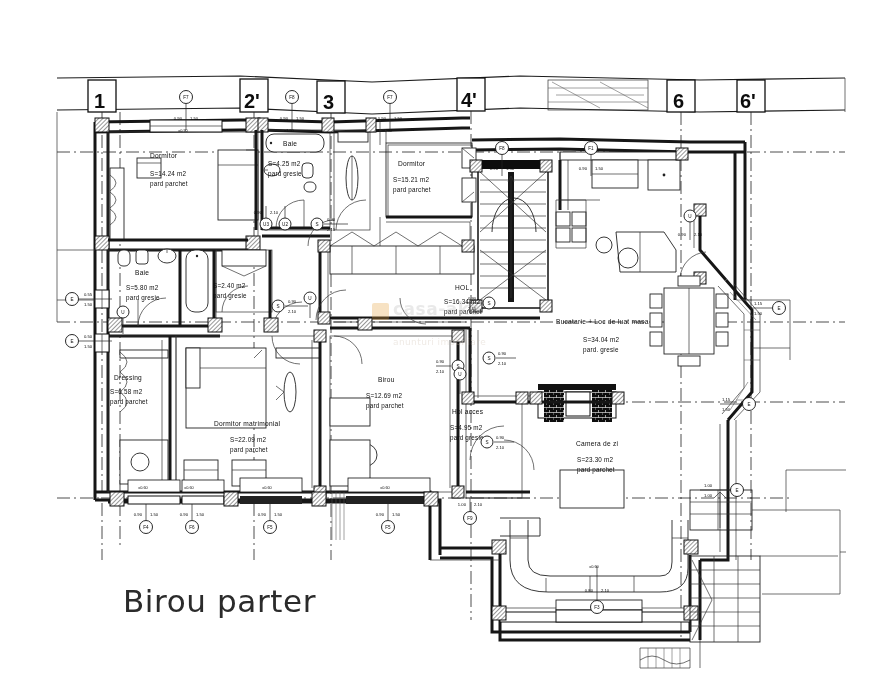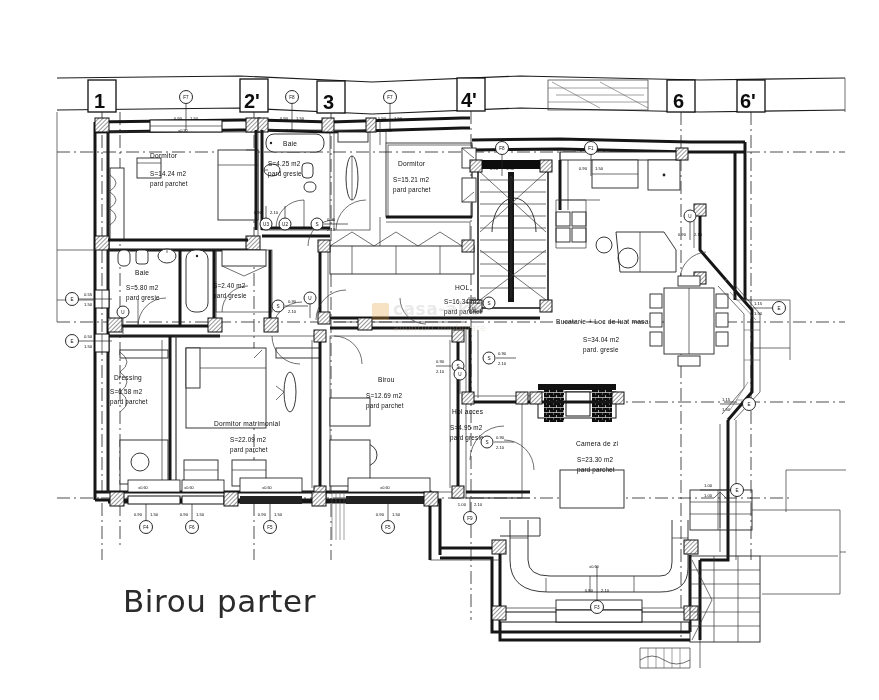--- a/index.html
+++ b/index.html
@@ -40,21 +40,21 @@
     position:absolute;left:372px;top:299px;width:170px;height:48px;
     pointer-events:none;opacity:.30;
   }
   #watermark .wm-line1{
     font-size:17px;font-weight:bold;color:#b9b9b9;
     letter-spacing:.5px;line-height:21px;white-space:nowrap;
     font-family:"DejaVu Sans",sans-serif;
   }
   #watermark .wm-line2{
     font-size:9px;color:#c9b9a8;letter-spacing:.4px;
-    margin-top:3px;white-space:nowrap;
+    margin-top:17px;white-space:nowrap;
     font-family:"DejaVu Sans",sans-serif;
   }
   #watermark .wm-sq{
     position:absolute;left:0;top:4px;width:17px;height:17px;
     background:#e8a33d;border-radius:2px;
   }
   #watermark .wm-txtwrap{position:absolute;left:21px;top:0;}
 </style>
 </head>
 <body>

